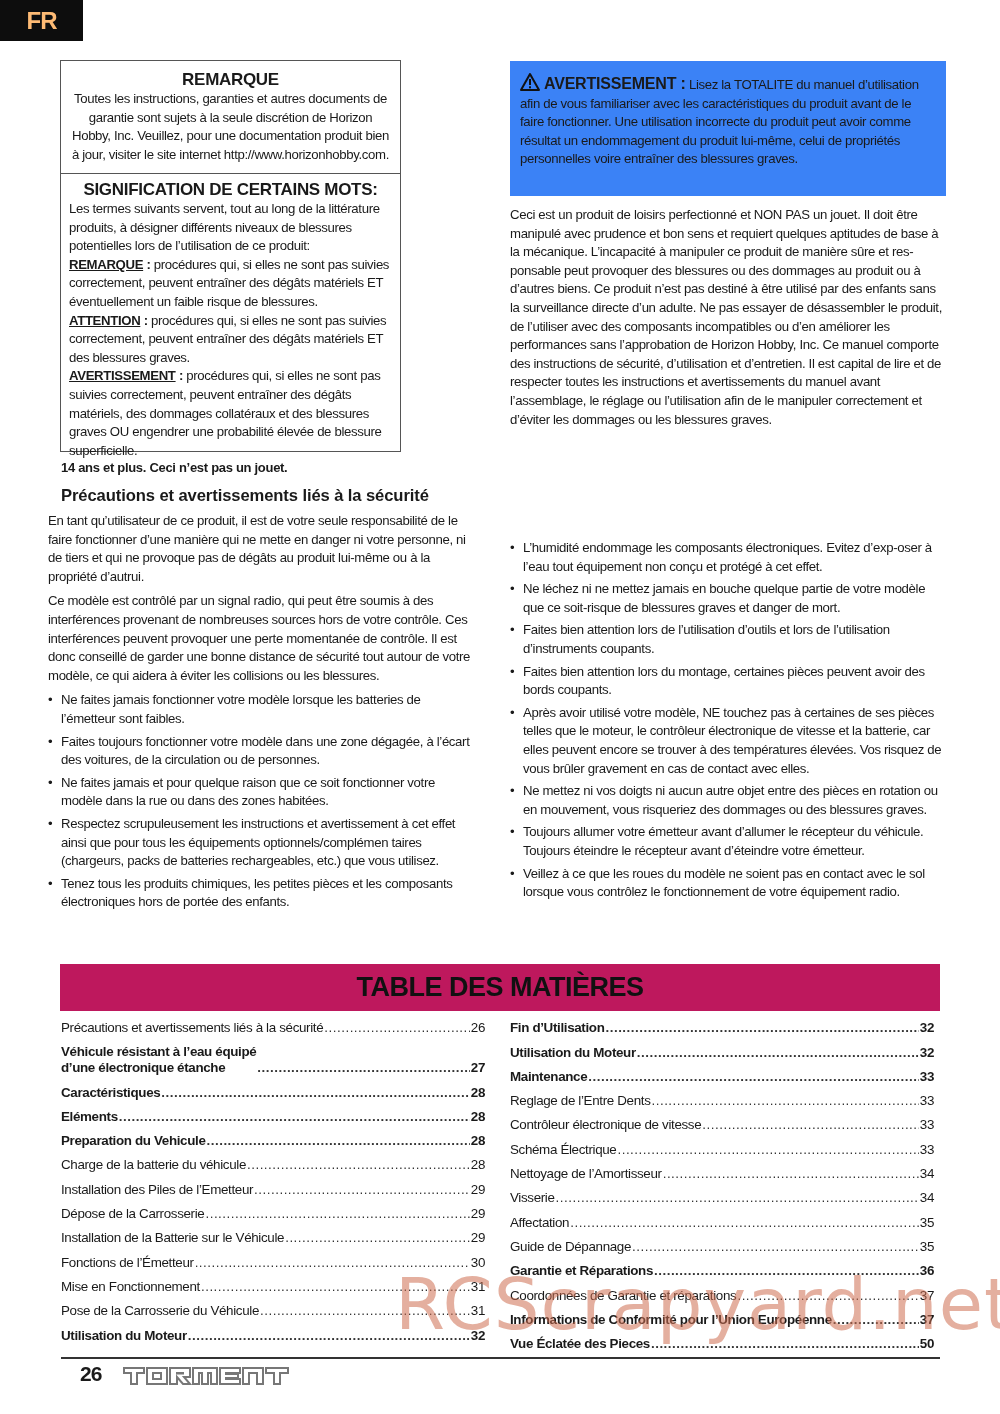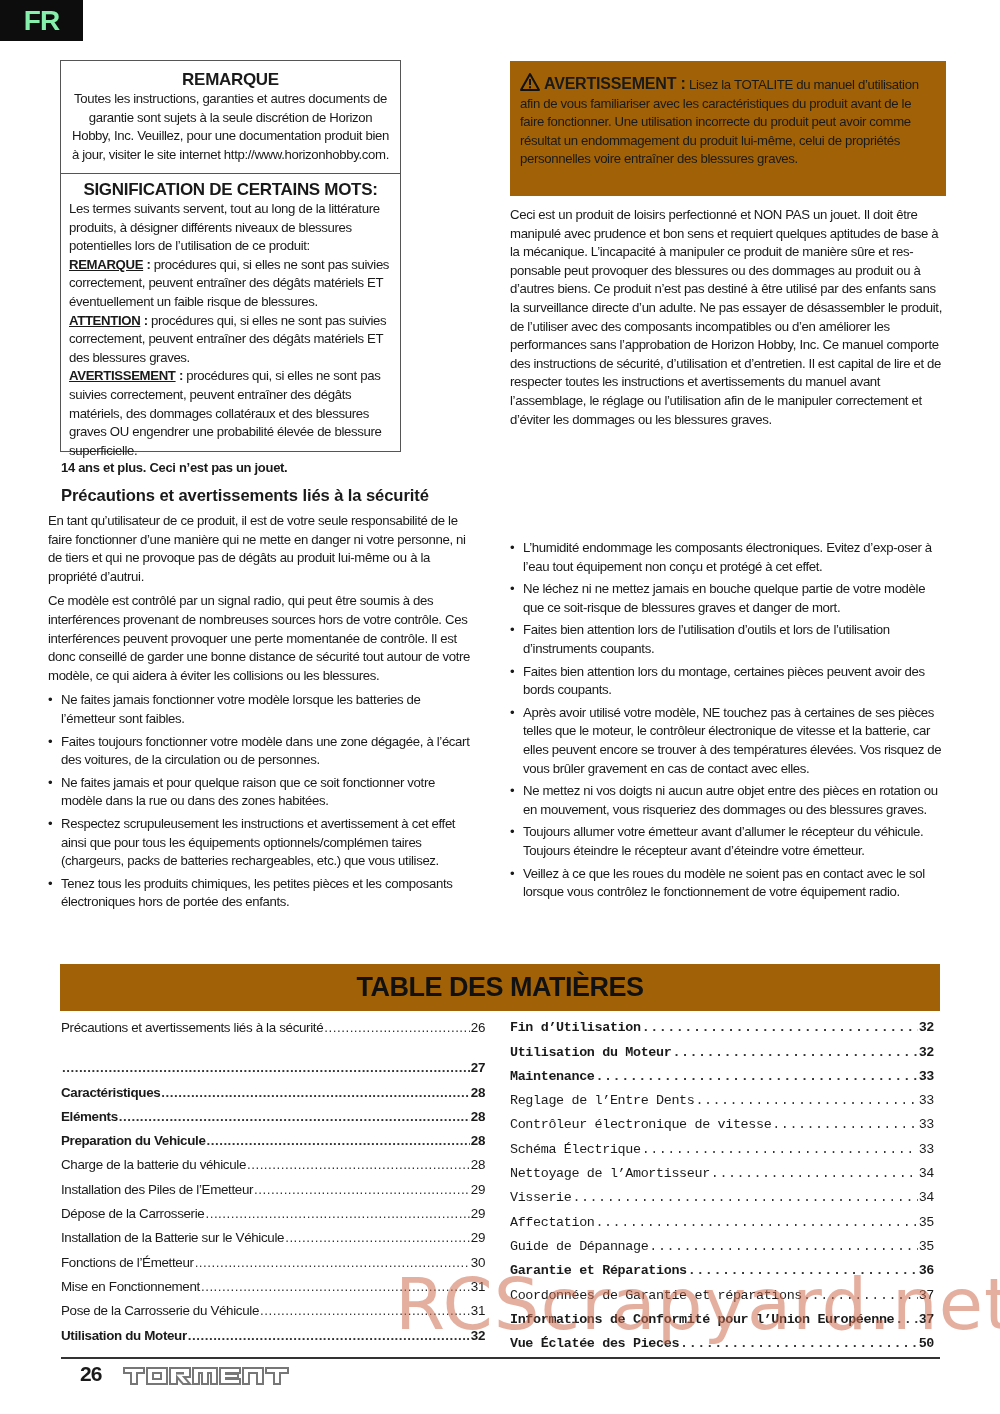--- a/index.html
+++ b/index.html
@@ -6,21 +6,21 @@
   html, body { width: 1000px; height: 1414px; background: #ffffff; }
   body {
     position: relative;
     font-family: "Liberation Sans", "DejaVu Sans", sans-serif;
     color: #1a1a1a;
     overflow: hidden;
   }
 
   .lang-tab {
     position: absolute; left: 0; top: 0; width: 83px; height: 41px;
-    background: #0d0d0d; color: #86efac; font-weight: bold; font-size: 28px;
+    background: #0d0d0d; color: #fdba74; font-weight: bold; font-size: 24px;
     display: flex; align-items: center; justify-content: center; letter-spacing: -1px;
   }
 
   .text { font-size: 13.2px; line-height: 18.6px; letter-spacing: -0.35px; }
   .text b, .b { font-weight: bold; }
 
   
   .notice-box {
     position: absolute; left: 60px; top: 60px; width: 341px; height: 392px;
     border: 1.5px solid #555;
@@ -28,47 +28,47 @@
   .notice-top { height: 113px; border-bottom: 1.5px solid #555; text-align: center; padding-top: 9px; }
   .notice-title { font-weight: bold; font-size: 17px; line-height: 20px; letter-spacing: -0.3px; }
   .notice-body { padding: 0 8px; }
   .signif { padding: 6px 8px 0 8px; }
   .signif-title { text-align: center; font-weight: bold; font-size: 17px; line-height: 20px; letter-spacing: -0.3px; }
   .term { font-weight: bold; text-decoration: underline; }
 
   
   .warn-box {
     position: absolute; left: 510px; top: 61px; width: 436px; height: 135px;
-    background: #a16207; padding: 12px 10px 0 10px;
+    background: #3b82f6; padding: 12px 10px 0 10px;
   }
   .warn-head { font-weight: bold; font-size: 16px; letter-spacing: -0.2px; }
   .warn-icon { display: inline-block; width: 20px; height: 18px; vertical-align: -2px; margin-right: 4px; }
 
   .right-para { position: absolute; left: 510px; top: 206px; width: 436px; }
 
   .age { position: absolute; left: 61px; top: 460px; font-weight: bold; font-size: 13px; letter-spacing: -0.3px; }
   .sec-title { position: absolute; left: 61px; top: 486px; font-weight: bold; font-size: 16.6px; letter-spacing: -0.1px; }
   .left-col { position: absolute; left: 48px; top: 512px; width: 430px; }
   .left-col p { margin-bottom: 6px; }
 
   ul.bullets { list-style: none; }
   ul.bullets li { position: relative; padding-left: 13px; margin-bottom: 4px; }
   ul.bullets li::before { content: "•"; position: absolute; left: 0; top: 0; }
 
   .right-col { position: absolute; left: 510px; top: 539px; width: 436px; }
 
   .toc-bar {
     position: absolute; left: 60px; top: 964px; width: 880px; height: 47px;
-    background: #a16207; display: flex; align-items: center; justify-content: center;
+    background: #be185d; display: flex; align-items: center; justify-content: center;
   }
   .toc-title { font-weight: bold; font-size: 27px; letter-spacing: -0.5px; color: #111; }
 
   .toc-col { position: absolute; top: 1015px; width: 424px; }
   .toc-left { left: 61px; }
-  .toc-right { left: 510px; width: 424px; font-family: Liberation Mono, monospace; }
+  .toc-right { left: 510px; width: 424px; }
   .toc-item { display: flex; align-items: flex-end; font-size: 13.4px; line-height: 16px; height: 24.3px; letter-spacing: -0.35px; padding-bottom: 3px; }
   .toc-item.two { height: 40px; }
   .toc-item .lbl { white-space: pre-line; flex: 0 0 auto; }
   .toc-item .dots { flex: 1 1 auto; overflow: hidden; white-space: nowrap; color: #333; margin: 0 1px; }
   .toc-item .dots::before { content: "......................................................................................................................................................................................"; letter-spacing: 0.5px; }
   .toc-item .pg { flex: 0 0 auto; }
   .toc-item.bold { font-weight: bold; }
 
   .footer-rule { position: absolute; left: 61px; top: 1357px; width: 879px; height: 1.5px; background: #333; }
   .page-num { position: absolute; left: 80px; top: 1362px; font-weight: bold; font-size: 21px; letter-spacing: -1px; }
@@ -149,20 +149,22 @@
   <div class="toc-title">TABLE DES MATIÈRES</div>
 </div>
 
 <div class="toc-col toc-left" id="toc-left">
     <div class="toc-item">
       <span class="lbl">Précautions et avertissements liés à la sécurité</span>
       <span class="dots"></span>
       <span class="pg">26</span>
     </div>
     <div class="toc-item bold two">
+      <span class="lbl">Véhicule résistant à l’eau équipé
+d’une électronique étanche</span>
       <span class="dots"></span>
       <span class="pg">27</span>
     </div>
     <div class="toc-item bold">
       <span class="lbl">Caractéristiques</span>
       <span class="dots"></span>
       <span class="pg">28</span>
     </div>
     <div class="toc-item bold">
       <span class="lbl">Eléments</span>

